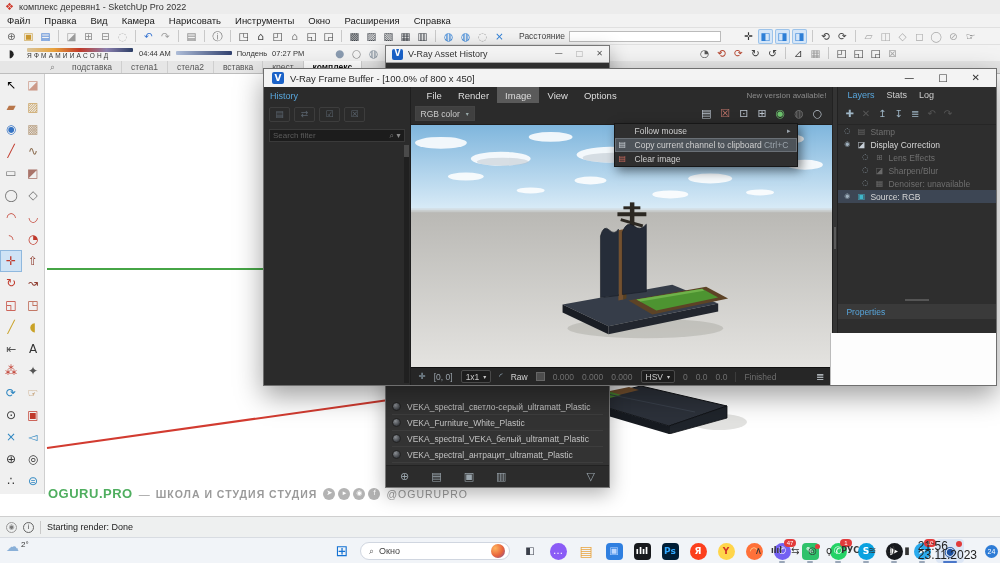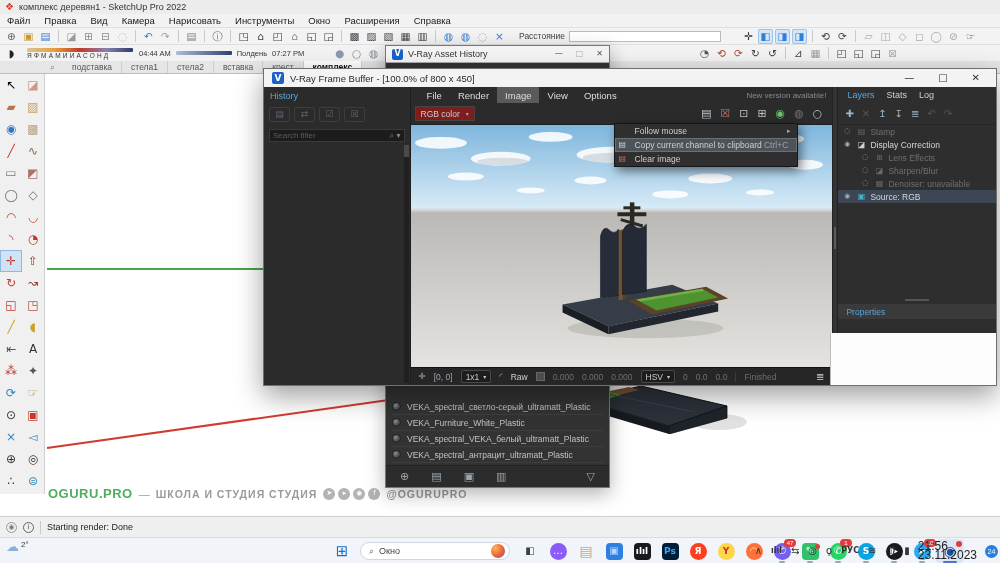--- a/index.html
+++ b/index.html
@@ -34,21 +34,21 @@
 
 #canvas{position:absolute;left:45px;top:74px;width:955px;height:442px;background:#fff;overflow:hidden}
 #axis-green{position:absolute;left:2px;top:194px;width:216px;height:2px;background:#46a546}
 #axis-red{position:absolute;left:2px;top:373px;width:345px;height:2px;background:#d23b30;transform:rotate(-8deg);transform-origin:left center}
 #model-glimpse{position:absolute;left:532px;top:310px}
 #watermark{position:absolute;left:3px;top:412px;display:flex;align-items:center;gap:6px}
 #watermark .brand{font-size:13px;font-weight:bold;color:#4fae5f;letter-spacing:.5px}
 #watermark .dash{color:#9a9a9a;font-size:11px}
 #watermark .tag{font-size:10.5px;font-weight:bold;color:#9a9a9a;letter-spacing:1px}
 #watermark .soc{width:12px;height:12px;border-radius:50%;background:#b3b3b3;color:#fff;font-size:7px;display:inline-flex;align-items:center;justify-content:center}
-#watermark .handle{font-size:10.5px;font-weight:bold;color:#9a9a9a;letter-spacing:1px}
+#watermark .handle{font-size:10.5px;font-weight:normal;color:#9a9a9a;letter-spacing:1px}
 
 #su-status{position:absolute;left:0;top:516px;width:1000px;height:21px;background:#eef0f0;border-top:1px solid #cfcfcf;display:flex;align-items:center;gap:6px;padding-left:6px;font-size:9px;color:#222}
 #su-status .cic{width:11px;height:11px;border-radius:50%;border:1px solid #999;display:inline-flex;align-items:center;justify-content:center;font-size:7px;color:#777}
 #su-status .vsep{width:1px;height:13px;background:#c9c9c9}
 
 #ae-win{position:absolute;left:385px;top:45px;width:225px;height:443px;background:#333;border:1px solid #777;box-shadow:0 6px 18px rgba(0,0,0,.3);z-index:2}
 #ae-title{height:17px;background:#f4f4f4;display:flex;align-items:center;gap:5px;padding:0 6px;font-size:9px;color:#333;border-bottom:1px solid #aaa}
 #ae-title .vic{width:11px;height:11px;border-radius:2px;background:#1a62c8;color:#fff;font-size:8px;display:flex;align-items:center;justify-content:center;font-weight:bold}
 #ae-title .ctl{margin-left:auto;display:flex;gap:13px;color:#555;font-size:8px}
 #ae-mats{position:absolute;left:6px;right:6px;bottom:24px}
@@ -71,21 +71,21 @@
 #hist .srch .mg{margin-left:auto;color:#888;font-size:8px}
 #hist .sb{position:absolute;right:1px;top:58px;bottom:2px;width:5px;background:#202020}
 #hist .sb .h{position:absolute;top:0;left:0;right:0;height:12px;background:#4a4a4a}
 
 #vfb-center{width:423px;display:flex;flex-direction:column;position:relative}
 #vfb-menu{height:16px;display:flex;align-items:center;font-size:9.5px;color:#ddd;background:#2b2b2b}
 #vfb-menu span{padding:0 8px;height:16px;display:flex;align-items:center}
 #vfb-menu span.on{background:#5a5a5a}
 #vfb-menu .nv{margin-left:auto;color:#8b8b8b;font-size:8px;padding-right:6px}
 #vfb-tools{height:22px;display:flex;align-items:center;background:#2b2b2b;border-bottom:1px solid #1f1f1f;padding:0 4px}
-#chan{height:15px;background:#7f1d1d;border:1px solid #444;color:#ccc;font-size:8.5px;display:flex;align-items:center;gap:6px;padding:0 5px}
+#chan{height:15px;background:#404040;border:1px solid #444;color:#ccc;font-size:8.5px;display:flex;align-items:center;gap:6px;padding:0 5px}
 #vfb-tools .icons{margin-left:auto;display:flex;gap:9px;font-size:11px;padding-right:6px}
 #vfb-img{flex:1;position:relative;background:#222}
 #vfb-img svg{position:absolute;inset:0;width:100%;height:100%}
 #vfb-status{height:18px;background:#262626;border-top:1px solid #111;display:flex;align-items:center;gap:8px;padding:0 8px;font-size:8.5px;color:#9aa3ab}
 .chip{height:13px;background:#1d1d1d;border:1px solid #4a4a4a;border-radius:2px;display:flex;align-items:center;gap:4px;padding:0 4px;color:#c9c9c9}
 #vfb-status .sw{width:9px;height:9px;background:#4d4d4d;border:1px solid #666}
 #vfb-status .dim{color:#707070}
 #vfb-status .fin{color:#6e6e6e;border-left:1px solid #3c3c3c;padding-left:8px}
 #vfb-status .mx{margin-left:auto;color:#cfd6dc;font-size:10px}
 

